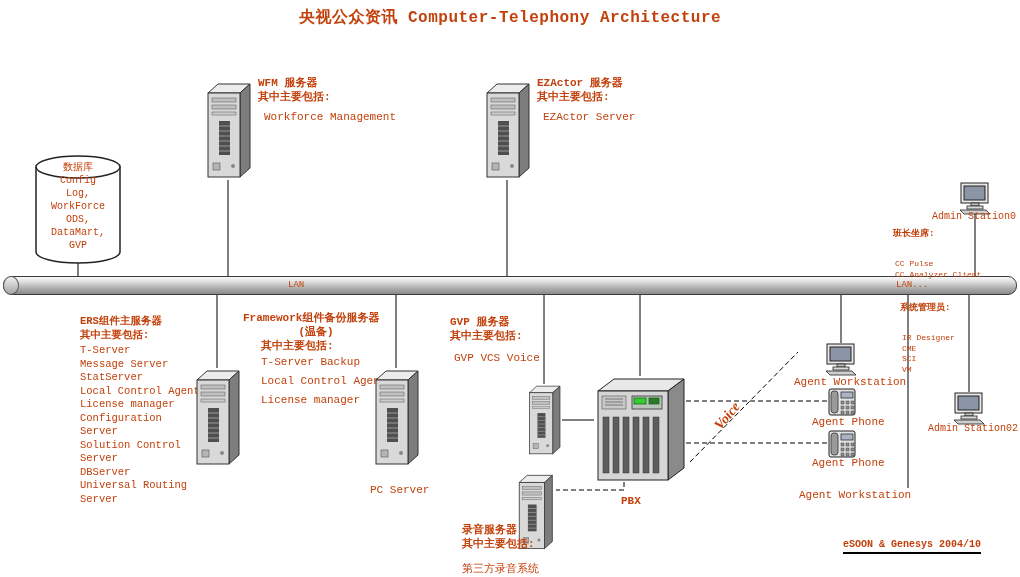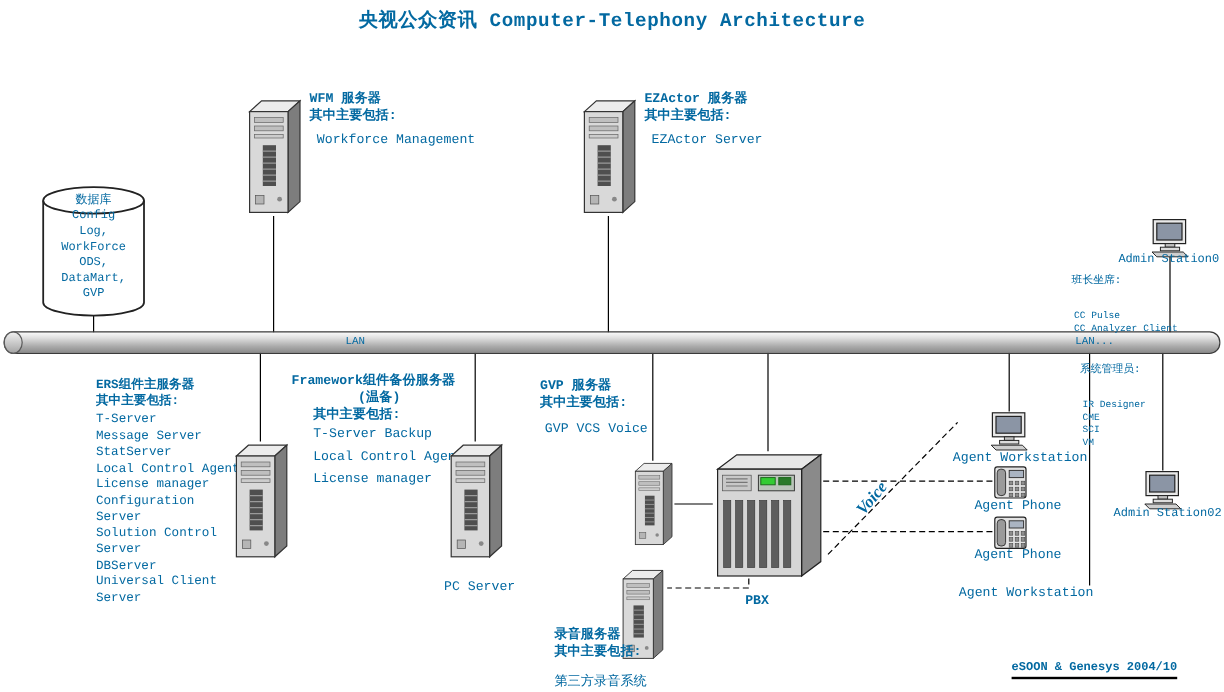--- a/index.html
+++ b/index.html
@@ -1,41 +1,41 @@
 <!DOCTYPE html>
 <html><head>
 <meta charset="utf-8">
 <style>
   * { margin:0; padding:0; box-sizing:border-box; }
   html,body { background:#ffffff; }
   .canvas { position:relative; width:1020px; height:577px; background:#ffffff;
-            font-family:"Liberation Mono","DejaVu Sans Mono",monospace; color:#0369a1; overflow:hidden; }
+            font-family:"Liberation Mono","DejaVu Sans Mono",monospace; color:#c2410c; overflow:hidden; }
   .abs { position:absolute; }
   .b { font-weight:bold; }
   .title { position:absolute; left:0; top:7px; width:100%; text-align:center;
            font-size:16px; font-weight:bold; letter-spacing:.5px; }
   .tb { font-size:11px; line-height:14px; white-space:nowrap; }
   .tb-sm { font-size:10.5px; line-height:13.5px; white-space:nowrap; }
   .caption { font-size:11px; white-space:nowrap; }
   .lbl10 { font-size:10px; white-space:nowrap; }
   .lbl11 { font-size:11px; white-space:nowrap; }
-  .tinyhead { font-size:9px; font-weight:normal; line-height:11px; white-space:nowrap; }
+  .tinyhead { font-size:9px; font-weight:bold; line-height:11px; white-space:nowrap; }
   .tinyitems { font-size:8px; line-height:10.5px; margin-top:19px; margin-left:2px; white-space:nowrap; }
   .gap-lines > div + div { margin-top:5px; }
   .db-text { text-align:center; font-size:10px; line-height:13px; }
   .lan-pipe { position:absolute; left:3px; top:276px; width:1014px; height:19px;
               border:1px solid #3a3a3a; border-radius:9px;
               background:linear-gradient(180deg,#fafafa 0%,#dedede 28%,#ababab 68%,#8a8a8a 100%); }
   .lan-cap { position:absolute; left:-1px; top:-1px; width:16px; height:19px; border-radius:50%;
              border:1px solid #5a5a5a; background:linear-gradient(180deg,#f0f0f0,#a5a5a5); }
   .lan-label { position:absolute; font-size:9px; line-height:11px; white-space:nowrap; }
   .connectors { position:absolute; left:0; top:0; width:1020px; height:577px; }
   .voice { position:absolute; left:712px; top:408px; transform:rotate(-50deg);
            font-family:"Liberation Serif",serif; font-weight:bold; font-style:italic; font-size:14px; white-space:nowrap; }
-  .footer { position:absolute; left:843px; top:551px; font-size:10px; font-weight:bold;
+  .footer { position:absolute; left:843px; top:539px; font-size:10px; font-weight:bold;
             border-bottom:2px solid #000; padding-bottom:2px; white-space:nowrap; }
   svg.icon { position:absolute; overflow:visible; }
 </style>
 </head>
 <body>
 
 <div class="canvas">
 
   <svg width="0" height="0" style="position:absolute">
     <defs>
@@ -191,21 +191,21 @@
         <div>T-Server</div>
         <div>Message Server</div>
         <div>StatServer</div>
         <div>Local Control Agent</div>
         <div>License manager</div>
         <div>Configuration</div>
         <div>Server</div>
         <div>Solution Control</div>
         <div>Server</div>
         <div>DBServer</div>
-        <div>Universal Client</div>
+        <div>Universal Routing</div>
         <div>Server</div>
       </div>
   </div>
   <svg class="icon" style="left:194px;top:368px;width:46px;height:99px">
       <use href="#sym-tower"></use>
     </svg>
 
   <div class="abs tb" style="left:243px;top:311px;width:146px">
     <div class="b">Framework组件备份服务器</div>
     <div class="b" style="text-align:center">(温备)</div>

